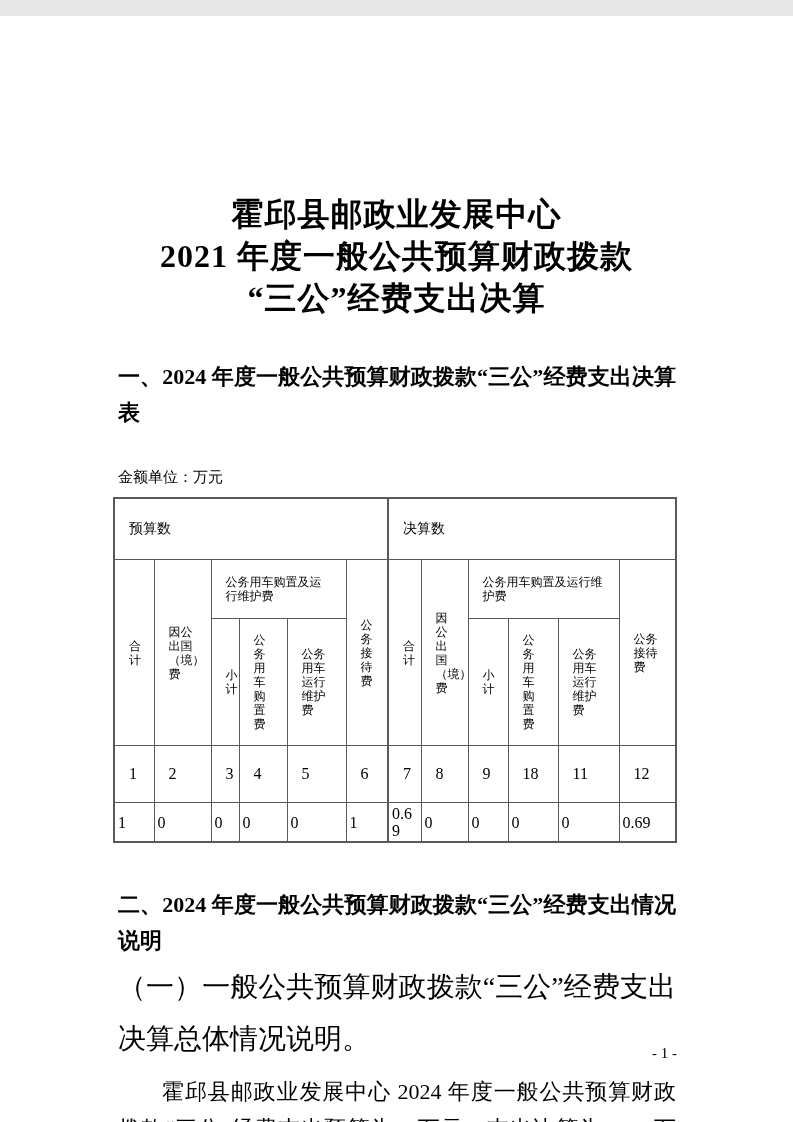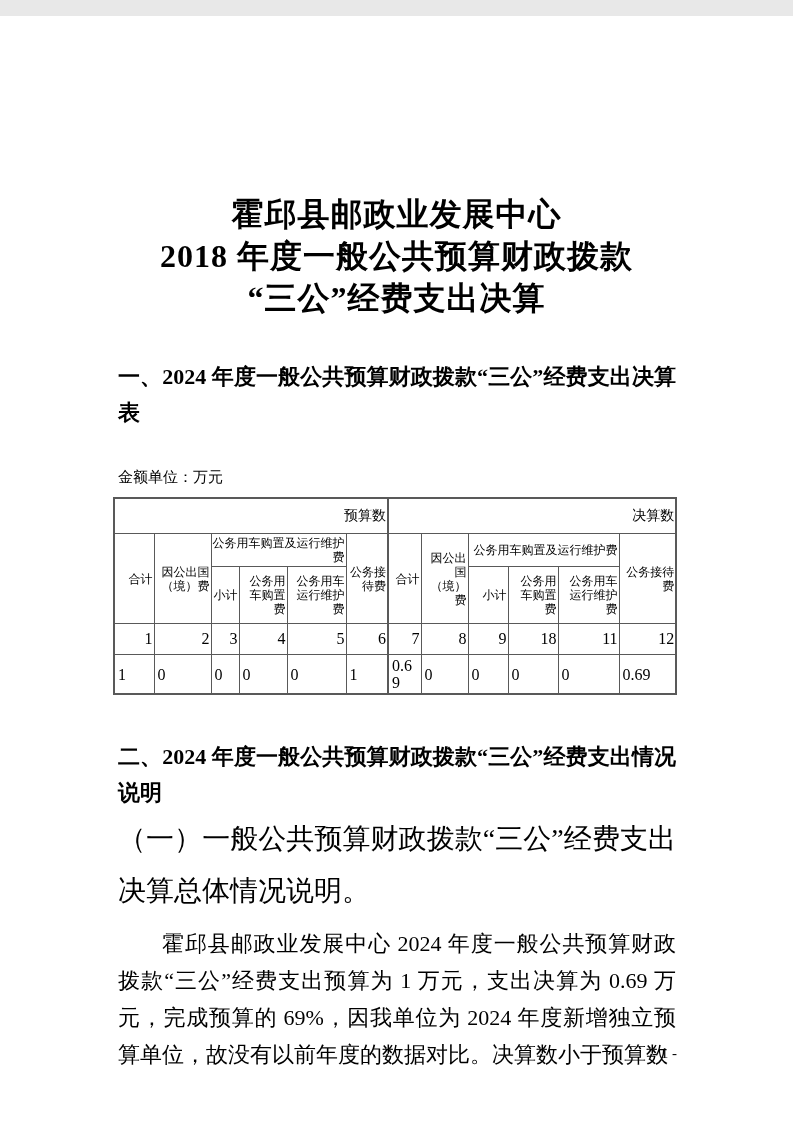--- a/index.html
+++ b/index.html
@@ -35,23 +35,23 @@
   }
   table.sgt {
     margin: 10px 0 0 113px;
     border-collapse: collapse;
     table-layout: fixed;
     width: 562px;
     border: 2px solid #595959;
   }
   table.sgt td {
     border: 1px solid #595959;
-    text-align: right;
+    text-align: left;
     vertical-align: middle;
-    padding: 1px;
+    padding: 14px;
     overflow: hidden;
   }
   table.sgt td.divider { border-left-width: 2px; }
   tr.r1 td { height: 32px; font-size: 14px; }
   tr.r2 td, tr.r3 td { font-size: 12px; line-height: 14px; }
   tr.r2 td { height: 30px; }
   tr.r3 td { height: 54px; }
   tr.r4 td { height: 28px; font-size: 16px; }
   tr.r5 td {
     height: 36px;
@@ -91,21 +91,21 @@
     line-height: 18px;
   }
 </style>
 </head>
 <body>
 
 <div class="page">
 
   <div class="title-block">
     <div>霍邱县邮政业发展中心</div>
-    <div>2018 年度一般公共预算财政拨款</div>
+    <div>2021 年度一般公共预算财政拨款</div>
     <div>“三公”经费支出决算</div>
   </div>
 
   <div class="h1">一、2024 年度一般公共预算财政拨款“三公”经费支出决算表</div>
 
   <div class="unit-note">金额单位：万元</div>
 
   <table class="sgt">
     <colgroup>
       <col style="width:40px">

